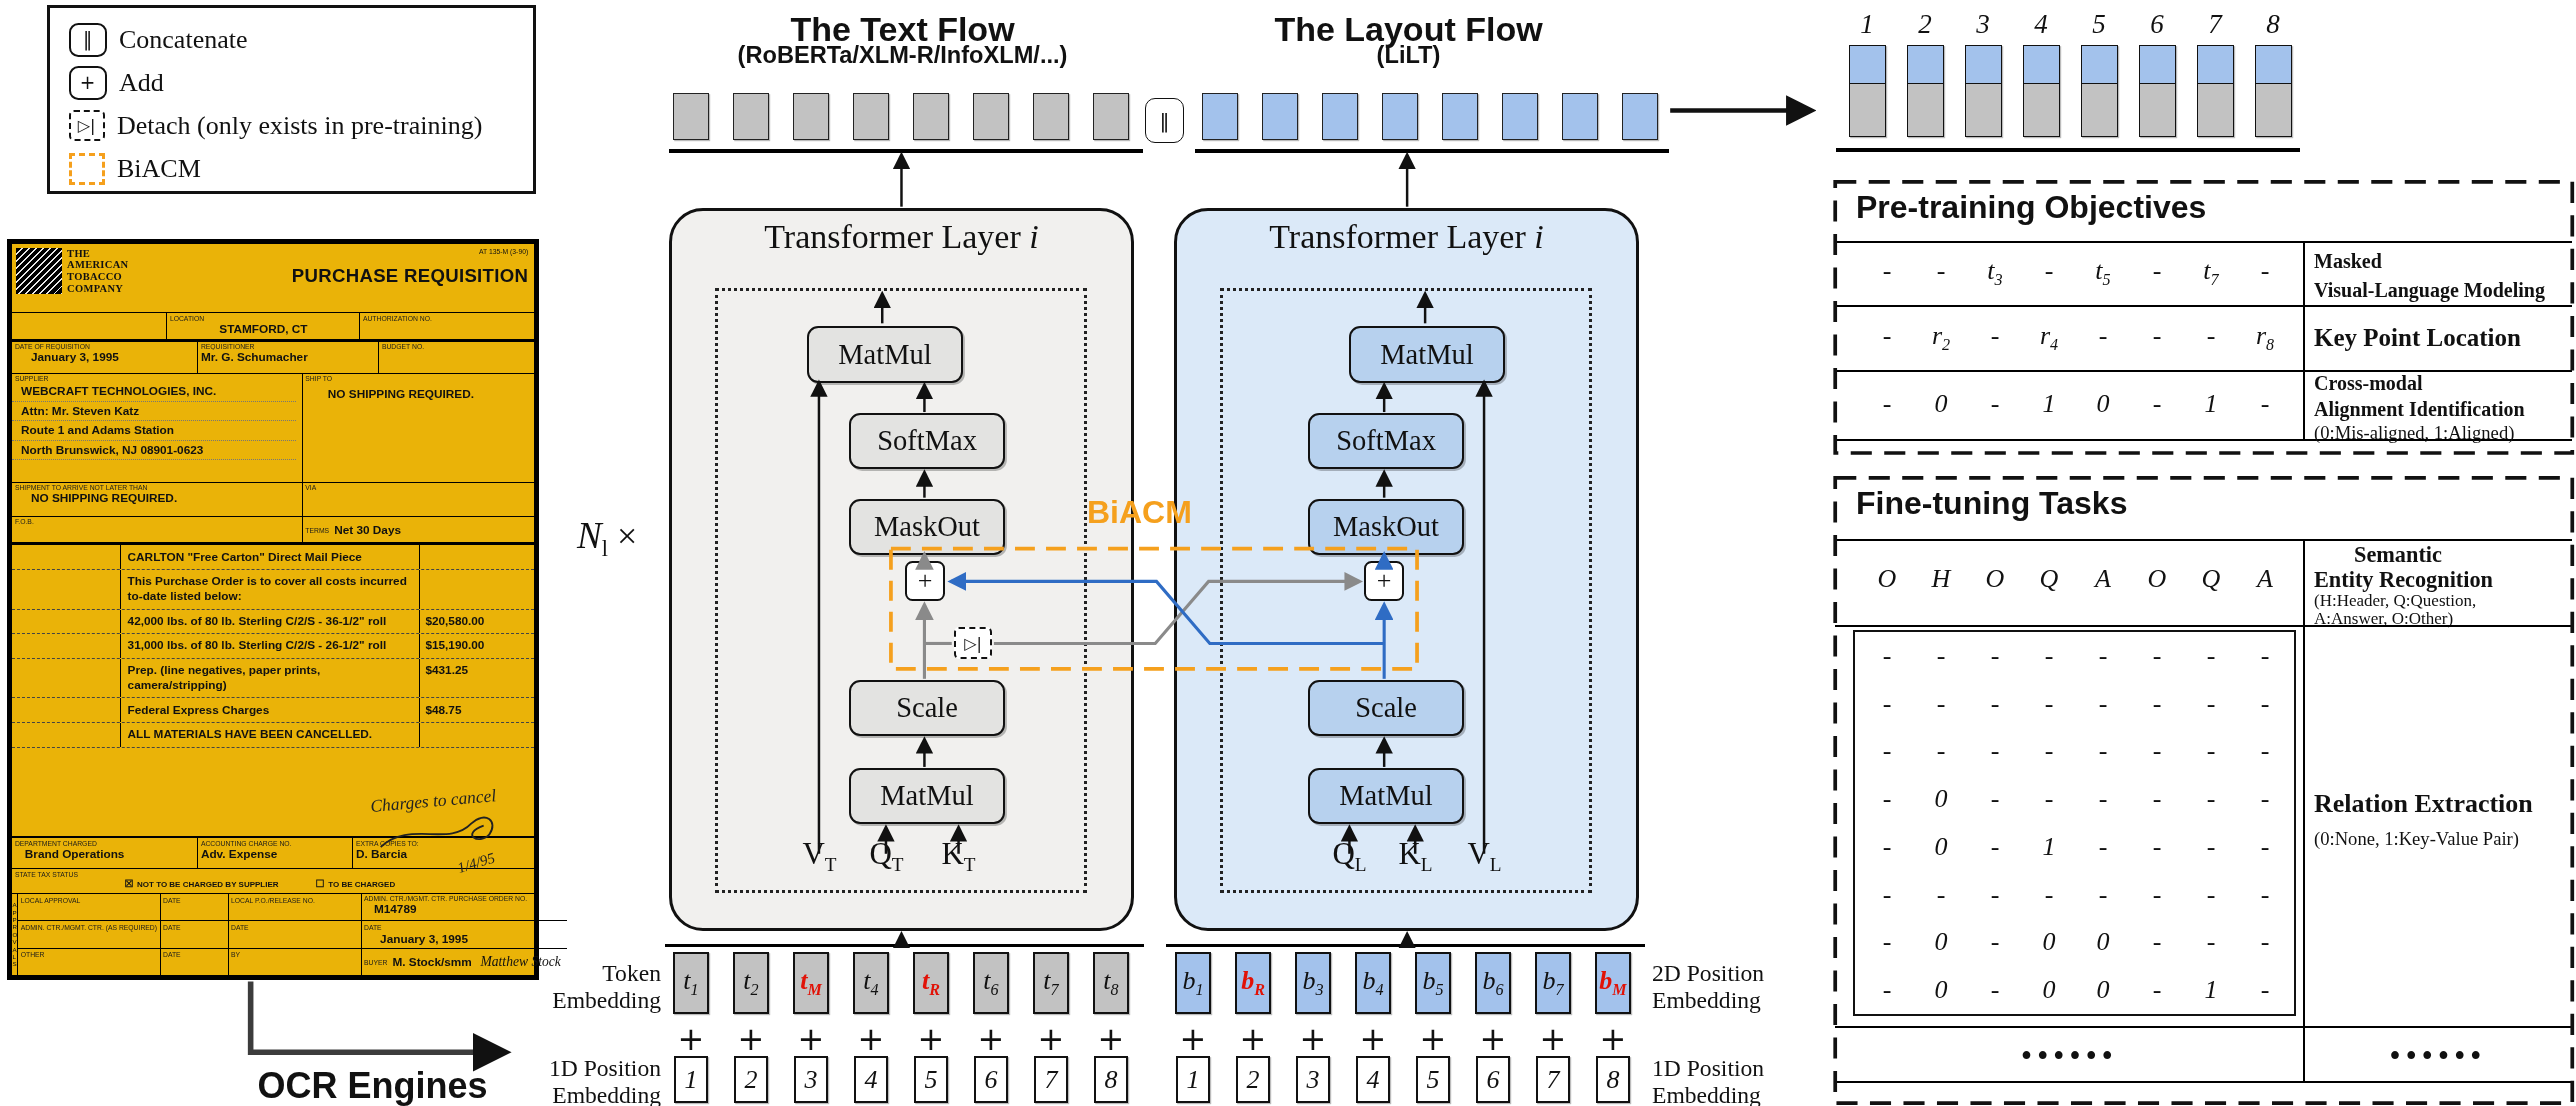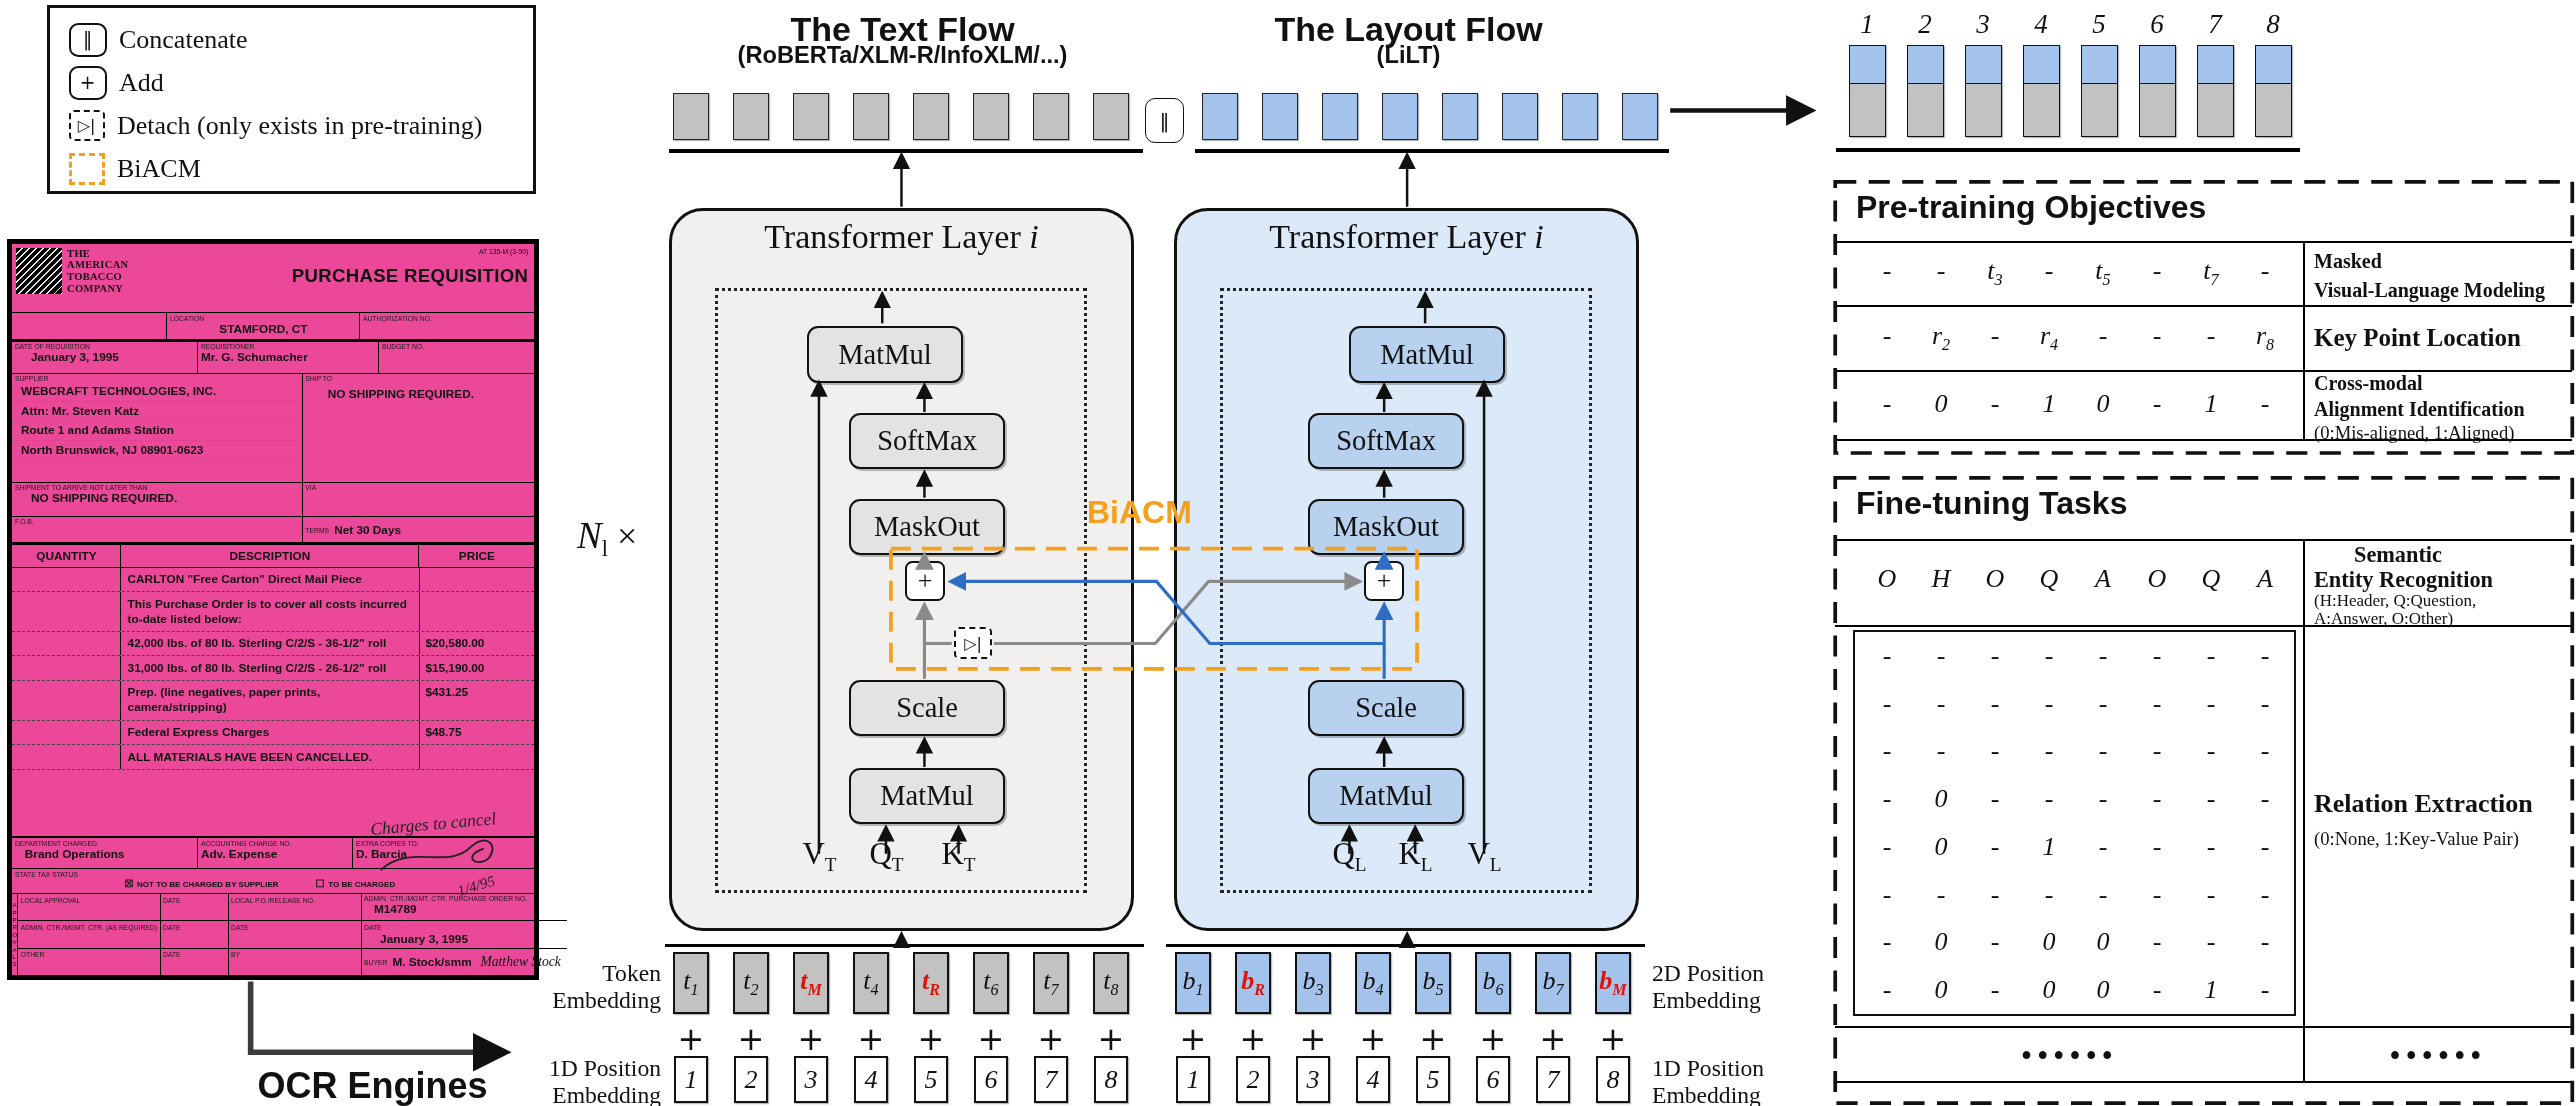--- a/index.html
+++ b/index.html
@@ -13,21 +13,21 @@
   
   .legend{left:47px;top:5px;width:489px;height:189px;border:3.1px solid #111;box-sizing:border-box;padding:10px 0 0 18.6px;background:#fff;}
   .lrow{display:flex;align-items:center;height:43px;}
   .licon{display:flex;align-items:center;justify-content:center;width:38px;height:34px;box-sizing:border-box;font-family:"DejaVu Sans",sans-serif;font-size:18.6px;}
   .licon.rnd{border:2.5px solid #111;border-radius:9.3px;}
   .licon.det{border:2.5px dashed #111;border-radius:5px;width:36px;height:31px;font-size:16px;}
   .licon.bia{border:3.1px dashed #F5A01D;width:36px;height:32px;}
   .llabel{margin-left:12.4px;font-size:26px;}
 
   
-  .doc{left:7.4px;top:239px;width:532px;height:741px;border:5px solid #000;box-sizing:border-box;background:#ec4899;font-family:"Liberation Sans",sans-serif;display:flex;flex-direction:column;}
+  .doc{left:7.4px;top:239px;width:532px;height:741px;border:5px solid #000;box-sizing:border-box;background:#eab308;font-family:"Liberation Sans",sans-serif;display:flex;flex-direction:column;}
   .fl{font-size:6.8px;color:#1a1a1a;padding:1.2px 2.5px 0 2.5px;white-space:nowrap;overflow:hidden;}
   .fv{font-weight:bold;font-size:11.8px;padding:0 2.5px;}
   .drow{display:flex;box-sizing:border-box;}
   .dcell{box-sizing:border-box;overflow:hidden;}
   .br2{border-right:1.2px solid #000;}
   .dochead{height:61px;border-bottom:1.9px solid #000;display:flex;padding:3.7px;}
   .logobox{width:46px;height:46px;background:#000;margin-right:5px;background-image:repeating-linear-gradient(135deg,#000 0 3.7px,#e8e8e8 3.7px 5px);}
   .logotext{font-family:"Liberation Serif",serif;font-weight:bold;font-size:10.5px;line-height:11.8px;letter-spacing:0.3px;}
   .dochead-right{margin-left:auto;text-align:right;padding-right:2.5px;}
   .formno{font-size:6.8px;}
@@ -216,25 +216,20 @@
     </div>
     <div class="drow rowF">
       <div class="dcell br2" style="flex:1.25;">
         <div class="fl">F.O.B.</div>
       </div>
       <div class="dcell" style="flex:1;display:flex;align-items:center;">
         <span class="fl">TERMS</span>
         <span class="fv">Net 30 Days</span>
       </div>
     </div>
-    <div class="drow rowG">
-      <div class="dcell hcell br2" style="width:109px;">QUANTITY</div>
-      <div class="dcell hcell br2" style="flex:1;">DESCRIPTION</div>
-      <div class="dcell hcell" style="width:115px;">PRICE</div>
-    </div>
     <div class="items">
       <div>
 
       <div class="irow">
           <div class="iq"></div>
           <div class="idsc">CARLTON "Free Carton" Direct Mail Piece</div>
           <div class="ip"></div>
         </div>
           <div class="irow">
           <div class="iq"></div>

